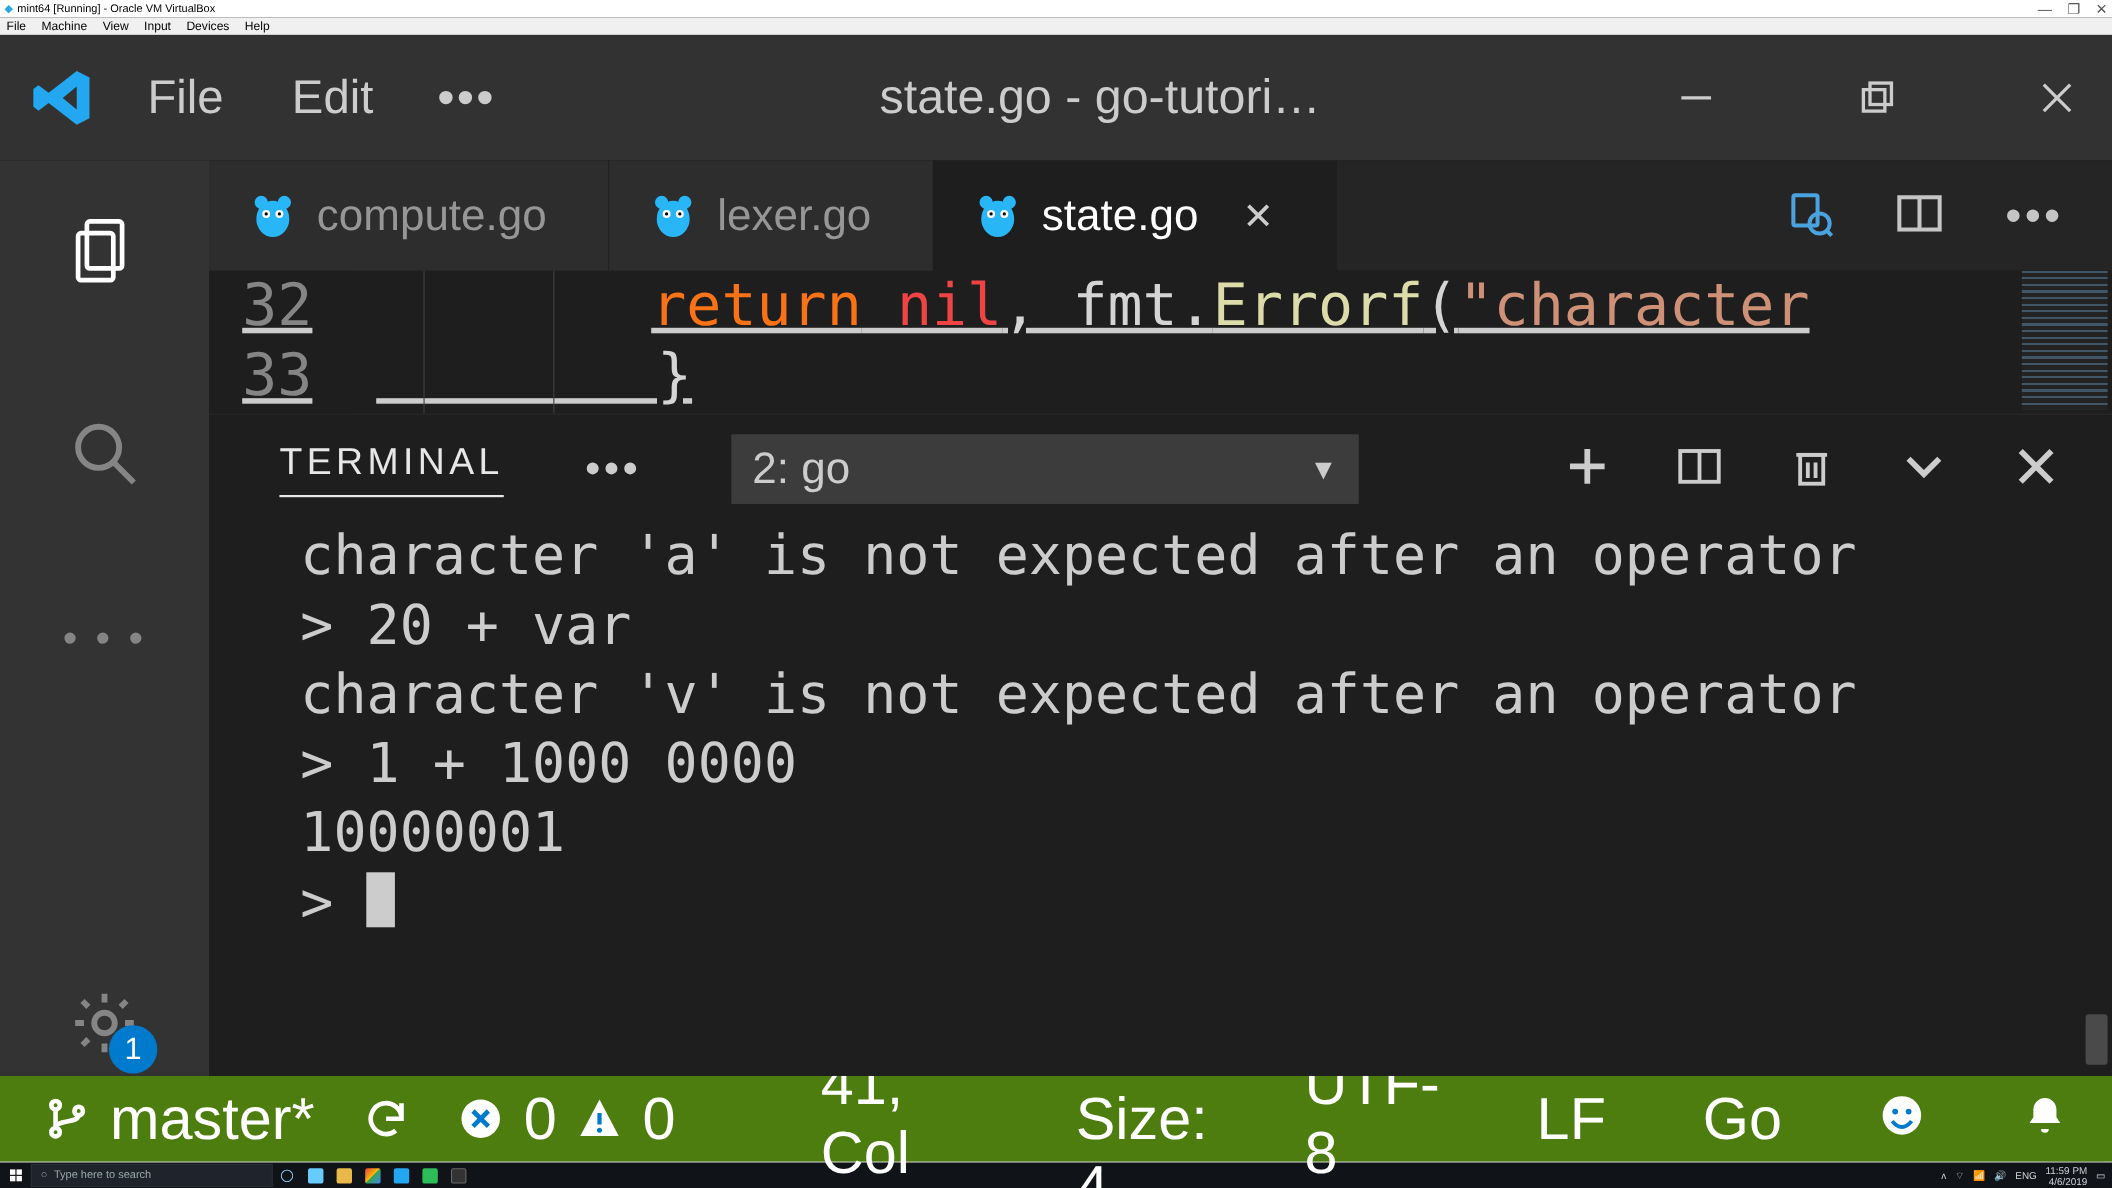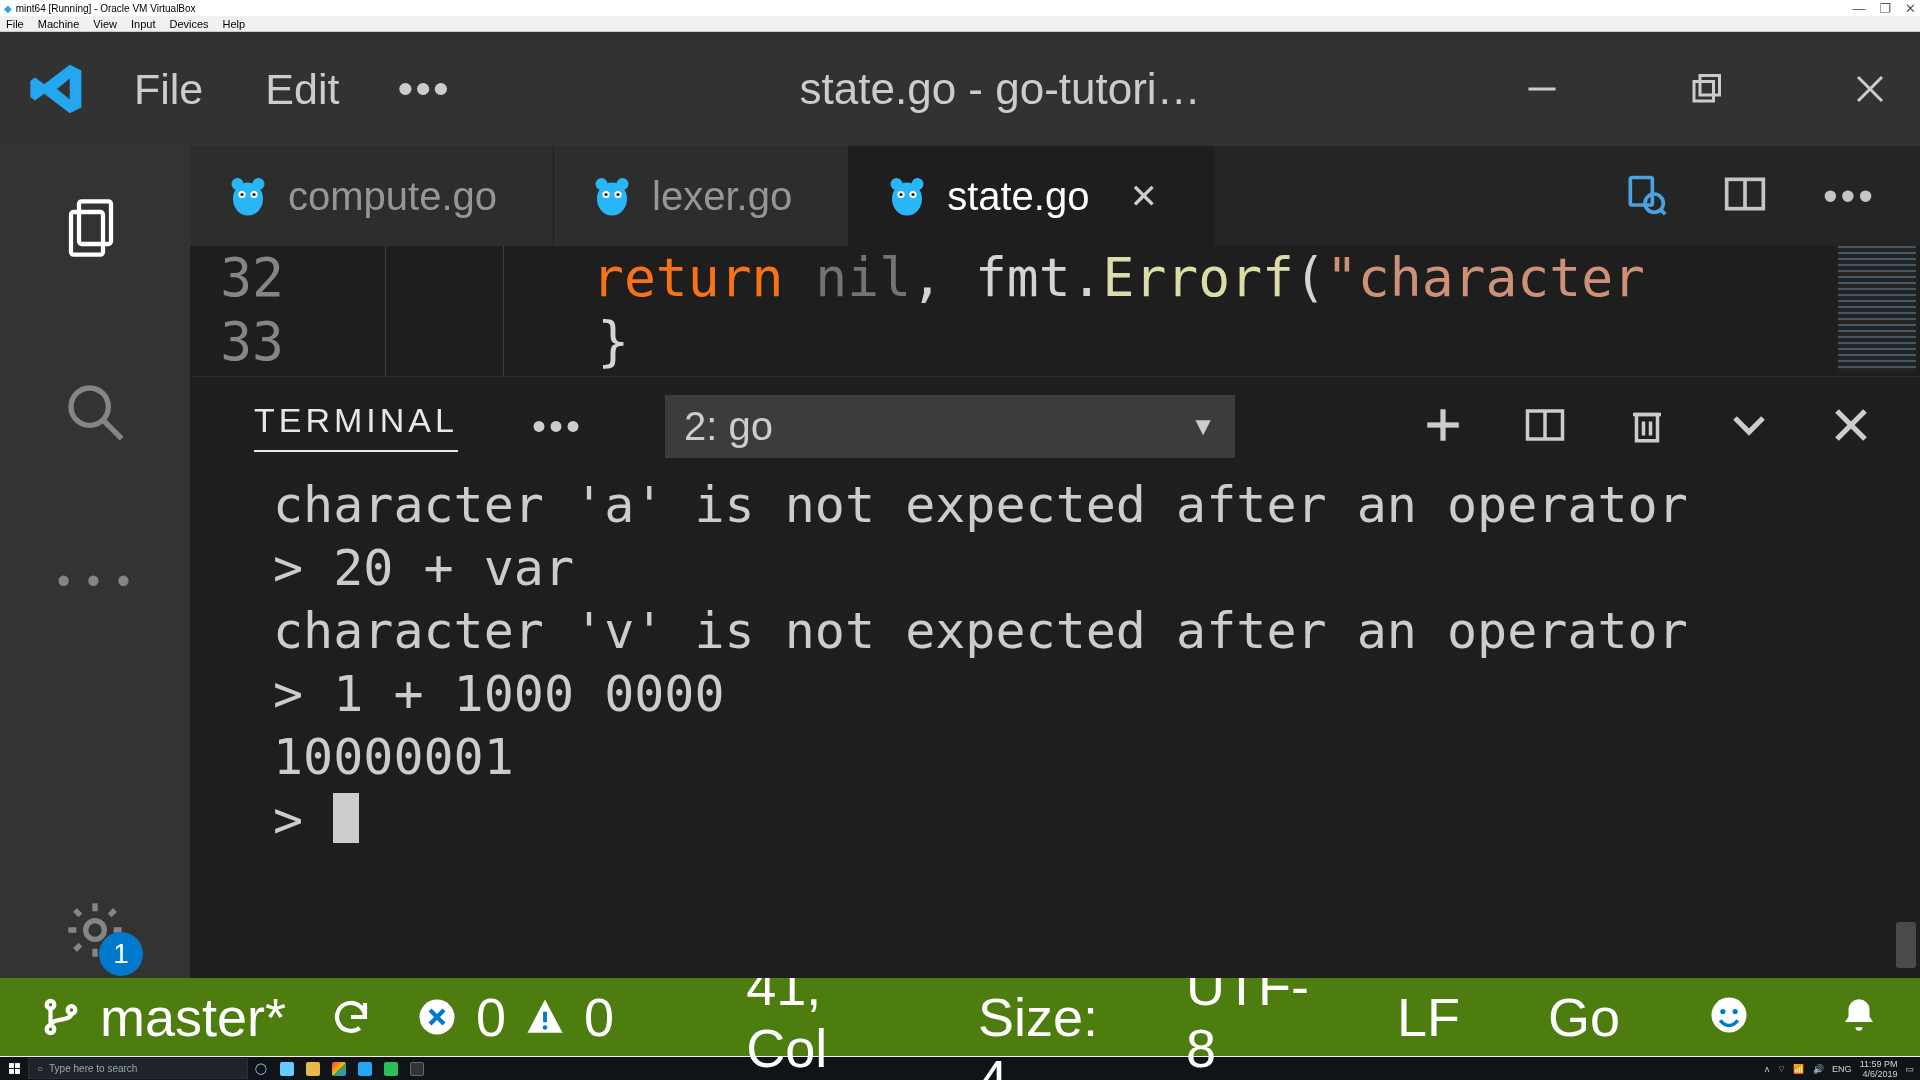--- a/index.html
+++ b/index.html
@@ -109,28 +109,29 @@
   .tabactions svg { width:44px; height:44px; }
   .tabactions .tdots { font-size:42px; letter-spacing:3px; }
 
   .editor {
     flex:0 0 130px;
     position:relative;
     font-family: "Consolas","Menlo",monospace;
     font-size:53px; line-height:64px;
     display:flex;
     overflow:hidden;
+    text-decoration:underline;
   }
   .gutter {
     width:130px; text-align:right; color:#858585; padding-right:36px;
     background:#1e1e1e;
   }
   .code { padding-left:22px; color:#d4d4d4; white-space:pre; }
   .code .kw { color:#f97316; }
-  .code .id { color:#737373; }
+  .code .id { color:#ef4444; }
   .code .fn { color:#dcdcaa; }
   .code .str { color:#ce9178; }
   .guides { position:absolute; left:195px; top:0; bottom:0; width:1px; background:#404040;}
   .guides2 { position:absolute; left:313px; top:0; bottom:0; width:1px; background:#404040;}
   .minimap {
     position:absolute; right:4px; top:0; width:78px; height:126px;
     background:
       repeating-linear-gradient(to bottom,
         rgba(120,180,220,.45) 0 2px, transparent 2px 6px),
       #252526;

